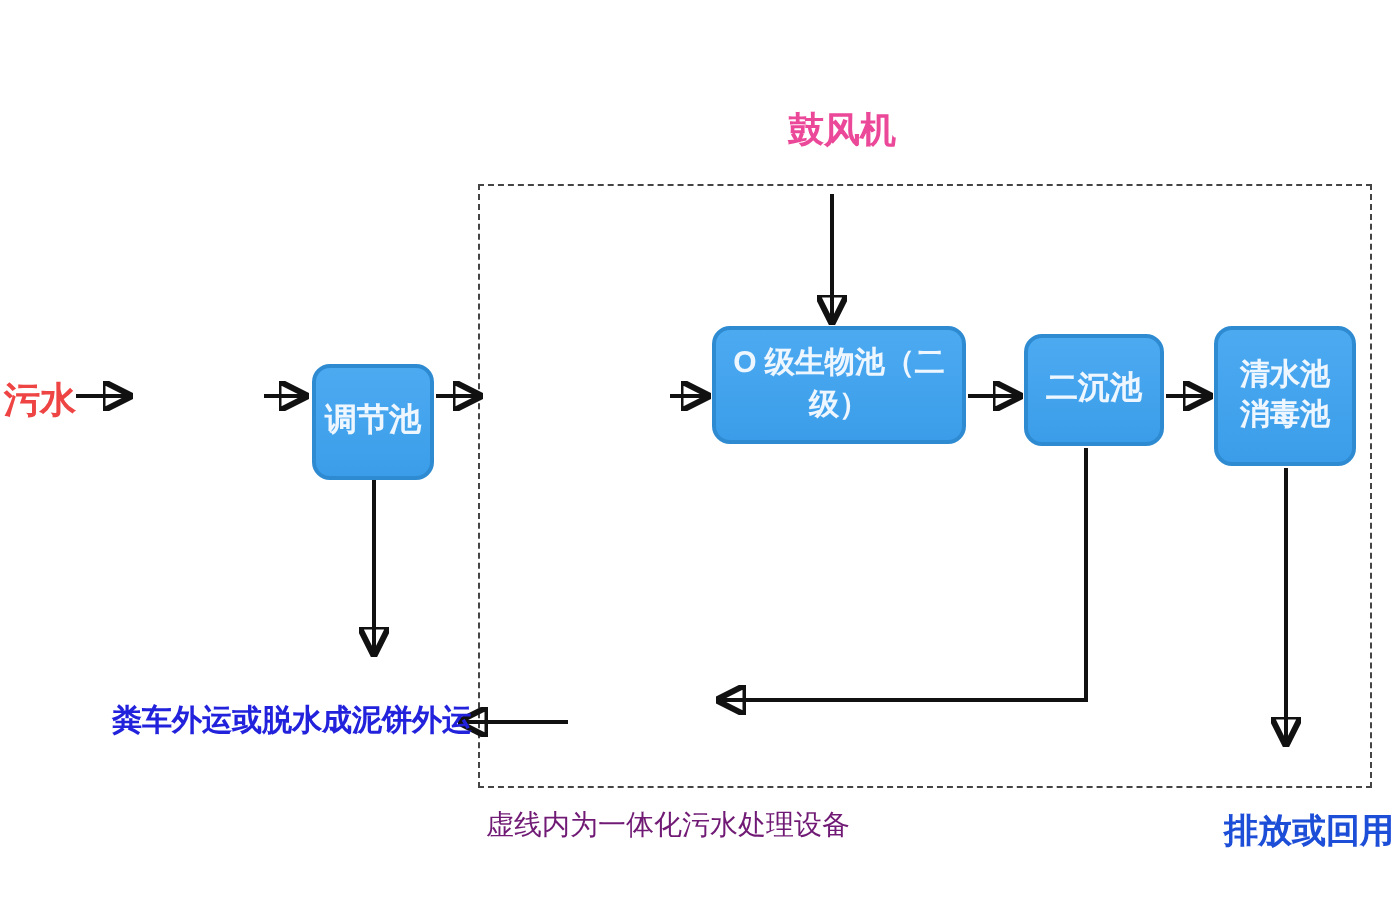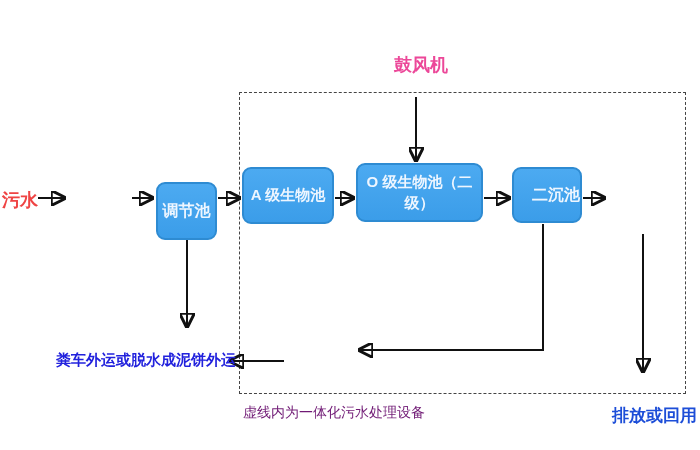--- a/index.html
+++ b/index.html
@@ -28,21 +28,21 @@
     font-weight:bold;
     display:flex;flex-direction:column;align-items:center;justify-content:center;
     text-align:center;
     box-sizing:border-box;
     line-height:1.35;
   }
   #node-bar-screen        {left:70px; top:170px;width:61px; height:58px;font-size:17px;}
   #node-regulating-tank   {left:156px;top:170px;width:61px; height:58px;font-size:16px;margin-top:12px;}
   #node-a-bio-tank        {left:242px;top:167px;width:92px; height:57px;font-size:15px;}
   #node-o-bio-tank        {left:356px;top:163px;width:127px;height:59px;font-size:15px;}
-  #node-secondary-clarifier{left:512px;top:167px;width:70px;height:56px;font-size:16px;align-items:flex-end;}
+  #node-secondary-clarifier{left:512px;top:167px;width:70px;height:56px;font-size:16px;}
   #node-clear-water-tank  {left:607px;top:163px;width:71px; height:70px;font-size:15px;}
   #node-sludge-tank       {left:284px;top:315px;width:71px; height:68px;font-size:17px;}
   
   .lbl{position:absolute;white-space:nowrap;}
   #lbl-influent {left:2px;  top:188px;font-size:18px;font-weight:bold;color:#ef4444;}
   #lbl-blower   {left:394px;top:53px; font-size:18px;font-weight:bold;color:#ec4899;}
   #lbl-disposal {left:56px; top:351px;font-size:15px;font-weight:bold;color:#2222dd;font-family:Liberation Mono, monospace;}
   #lbl-note     {left:243px;top:404px;font-size:14px;color:#701a75;}
   #lbl-discharge{left:612px;top:404px;font-size:17px;font-weight:bold;color:#1d4ed8;}
 </style>
@@ -71,27 +71,28 @@
     <path d="M284,361 L231,361" marker-end="url(#ah)"></path>
     <path d="M643,234 L643,371" marker-end="url(#ah)"></path>
   </svg>
 
   <div class="lbl" id="lbl-influent">污水</div>
   <div class="lbl" id="lbl-blower">鼓风机</div>
 
   <div class="node" id="node-regulating-tank">
     <span>调节池</span>
   </div>
-  <div class="node" id="node-a-bio-tank">
-    <span>A 级生物池</span>
-  </div>
   <div class="node" id="node-o-bio-tank">
     <span>O 级生物池（二级）</span>
   </div>
   <div class="node" id="node-secondary-clarifier">
     <span>二沉池</span>
+  </div>
+  <div class="node" id="node-clear-water-tank">
+    <span>清水池</span>
+    <span>消毒池</span>
   </div>
 
   <div class="lbl" id="lbl-disposal">粪车外运或脱水成泥饼外运</div>
   <div class="lbl" id="lbl-note">虚线内为一体化污水处理设备</div>
   <div class="lbl" id="lbl-discharge">排放或回用</div>
 
 </div>
 
 </body></html>

